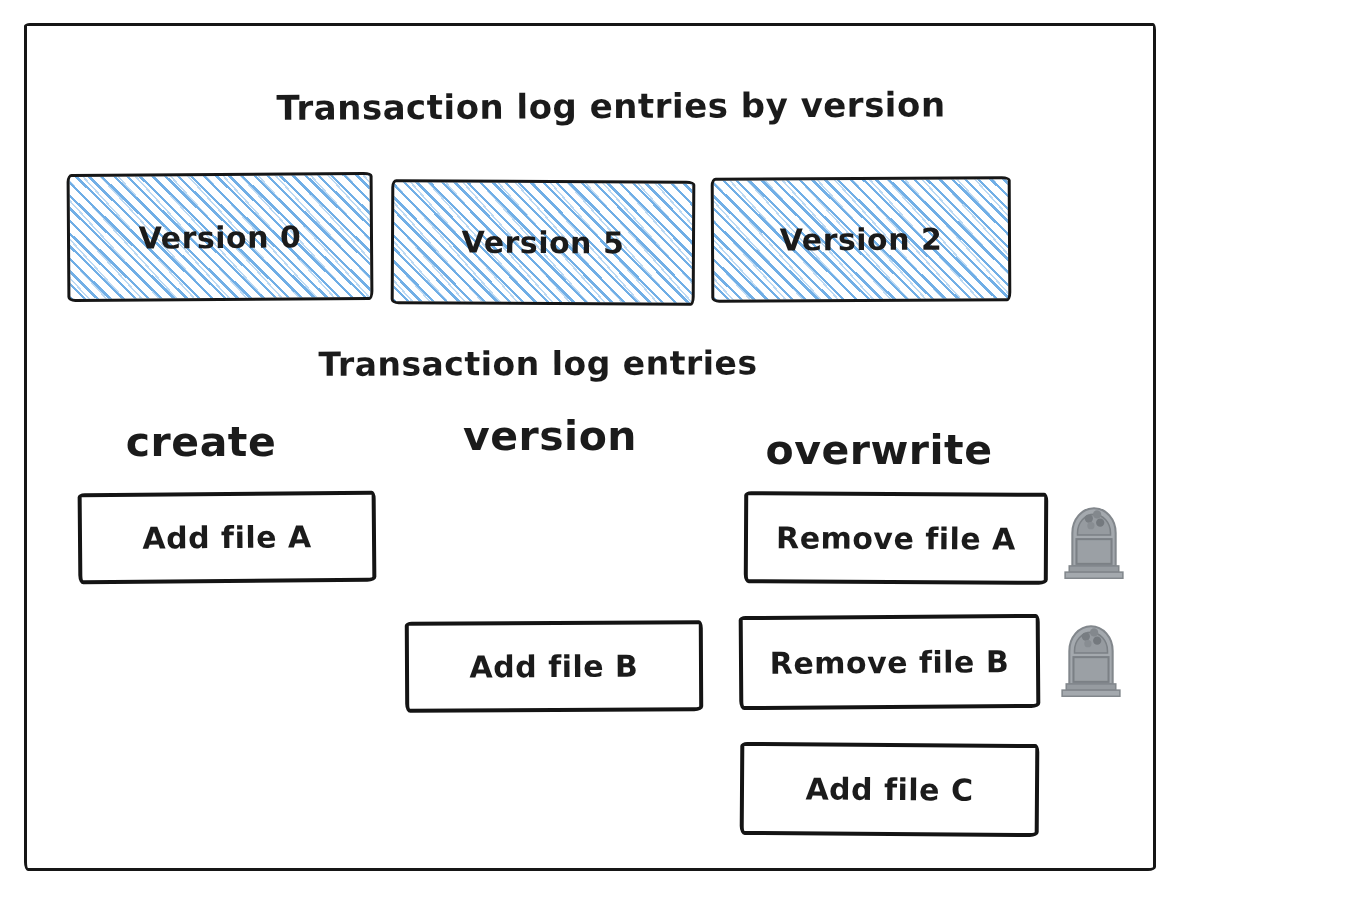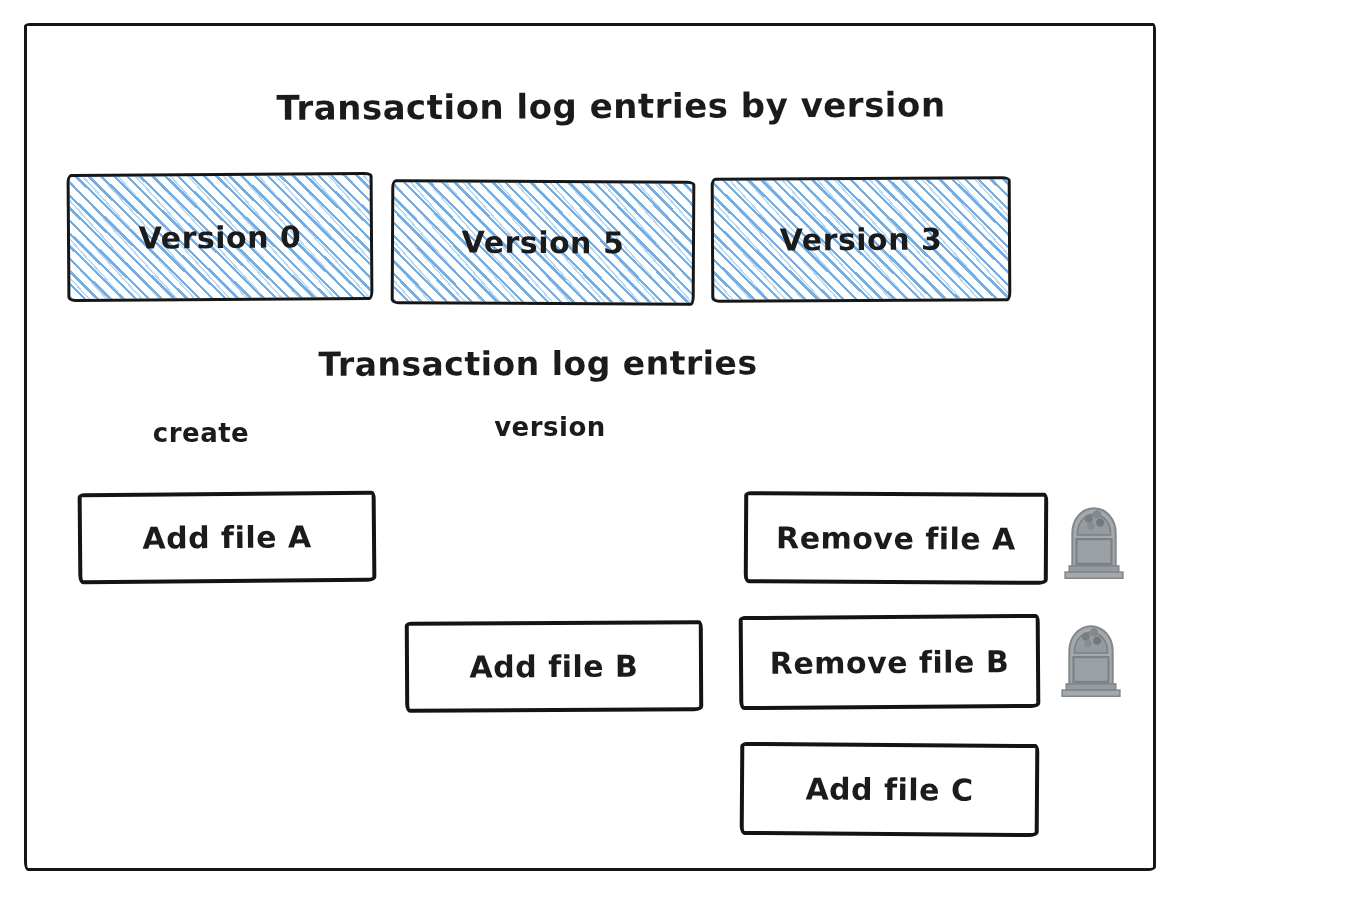--- a/index.html
+++ b/index.html
@@ -46,21 +46,21 @@
   .subtitle {
     position: absolute;
     left: 511px;
     top: 318px;
     transform: translateX(-50%) rotate(-0.2deg);
     font-size: 33px;
   }
   .coltitle {
     position: absolute;
     transform: translateX(-50%);
-    font-size: 26px;
+    font-size: 41px;
   }
   .col-create   { left: 174px; top: 392px; }
   .col-append   { left: 523px; top: 386px; }
   .col-overwrite{ left: 852px; top: 400px; }
 
   
   .vbox {
     position: absolute;
     border: 3px solid #161616;
     border-radius: 5px 9px 4px 8px / 8px 4px 9px 5px;
@@ -123,27 +123,28 @@
 
     <div class="title hand">Transaction log entries by version</div>
 
     <div class="vbox vbox-0">
       <span class="lbl">Version 0</span>
     </div>
     <div class="vbox vbox-1">
       <span class="lbl">Version 5</span>
     </div>
     <div class="vbox vbox-2">
-      <span class="lbl">Version 3</span>
+      <span class="lbl">Version 2</span>
     </div>
 
     <div class="subtitle hand">Transaction log entries</div>
 
     <div class="coltitle col-create hand">create</div>
     <div class="coltitle col-append hand">version</div>
+    <div class="coltitle col-overwrite hand">overwrite</div>
 
     <div class="ebox ebox-addA">
       <span>Add file A</span>
     </div>
 
     <div class="ebox ebox-remA">
       <span>Remove file A</span>
     </div>
 
     <div class="tomb tomb-a">

